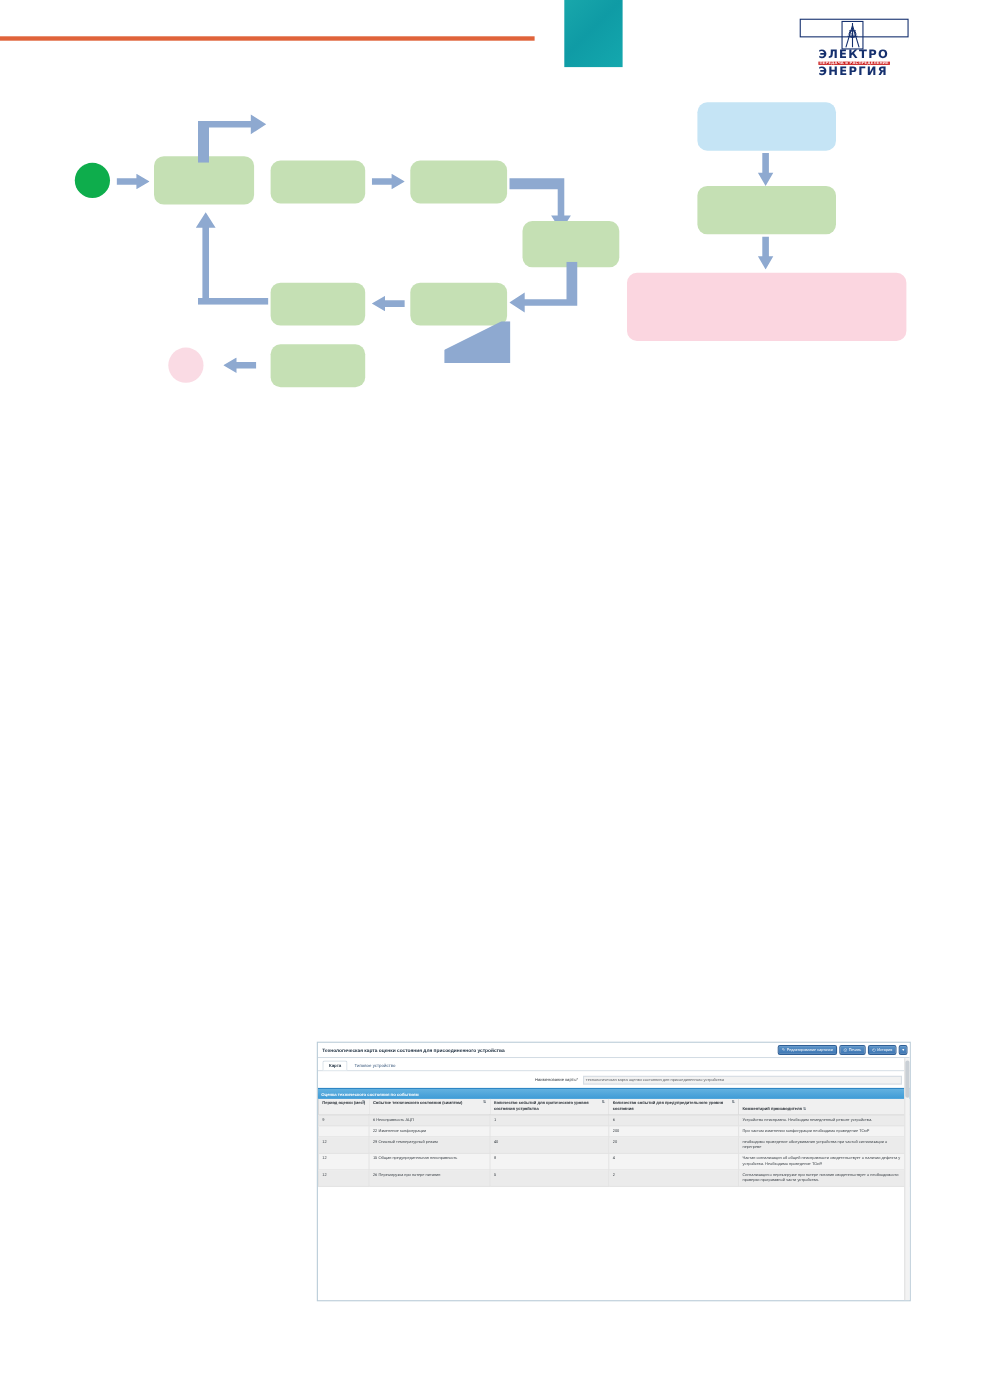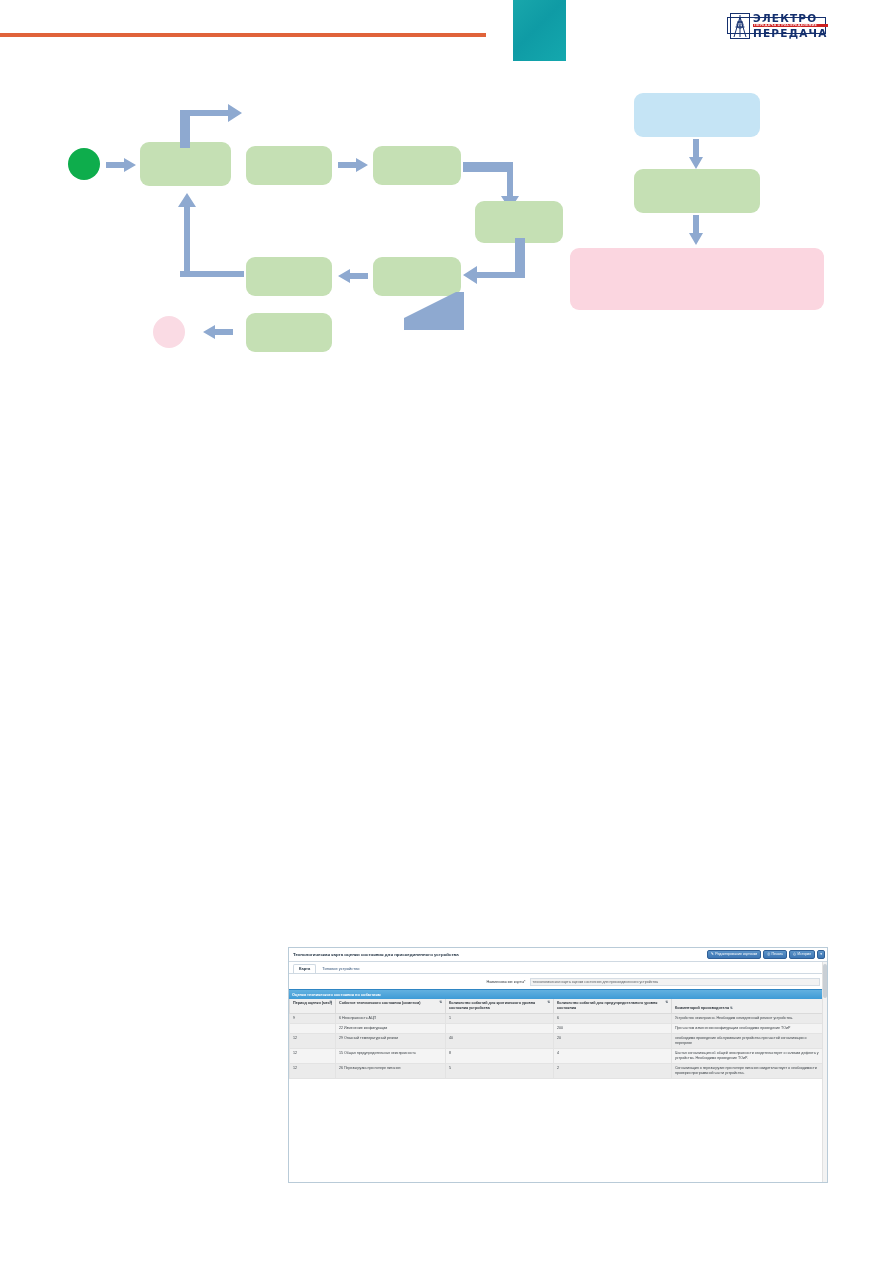--- a/index.html
+++ b/index.html
@@ -40,20 +40,21 @@
     left: 727px;
     top: 17px;
     width: 99px;
     height: 17px;
     border: 1px solid #15306e;
     background: #ffffff;
     box-sizing: border-box;
     display: flex;
     align-items: center;
     padding: 1px 2px;
+    flex-direction: column;
   }
   #logo .mark {
     width: 20px;
     height: 26px;
     border: 1px solid #15306e;
     box-sizing: border-box;
     position: relative;
     flex: 0 0 auto;
     margin-right: 3px;
   }
@@ -279,21 +280,21 @@
   <div class="mark">
     <svg width="18" height="24" viewBox="0 0 18 24" aria-hidden="true">
       <path d="M9 1 L9 23 M3 23 L9 3 L15 23 M4.5 13 L13.5 13 M6 8 L12 8" stroke="#15306e" stroke-width="1" fill="none"></path>
       <circle cx="9" cy="11" r="3.2" fill="none" stroke="#15306e" stroke-width="0.9"></circle>
       <text x="9" y="12.6" font-size="4" text-anchor="middle" fill="#15306e" font-family="DejaVu Sans, sans-serif">ЭЭ</text>
     </svg>
   </div>
   <div class="words">
     <div class="w1">ЭЛЕКТРО</div>
     <div class="sub">ПЕРЕДАЧА и РАСПРЕДЕЛЕНИЕ</div>
-    <div class="w2">ПЕРЕДАЧА</div>
+    <div class="w2">ЭНЕРГИЯ</div>
   </div>
 </div>
 
 <div id="flow">
 
   <div class="dot" style="left:68px; top:88px; width:32px; height:32px;"></div>
 
   <div class="arr" style="left:106px; top:98px;">
     <svg width="30" height="14" viewBox="0 0 30 14">
         <path d="M0 4 h18 v-4 l12 7 l-12 7 v-4 H0 z" fill="#8ea9d0"></path>

